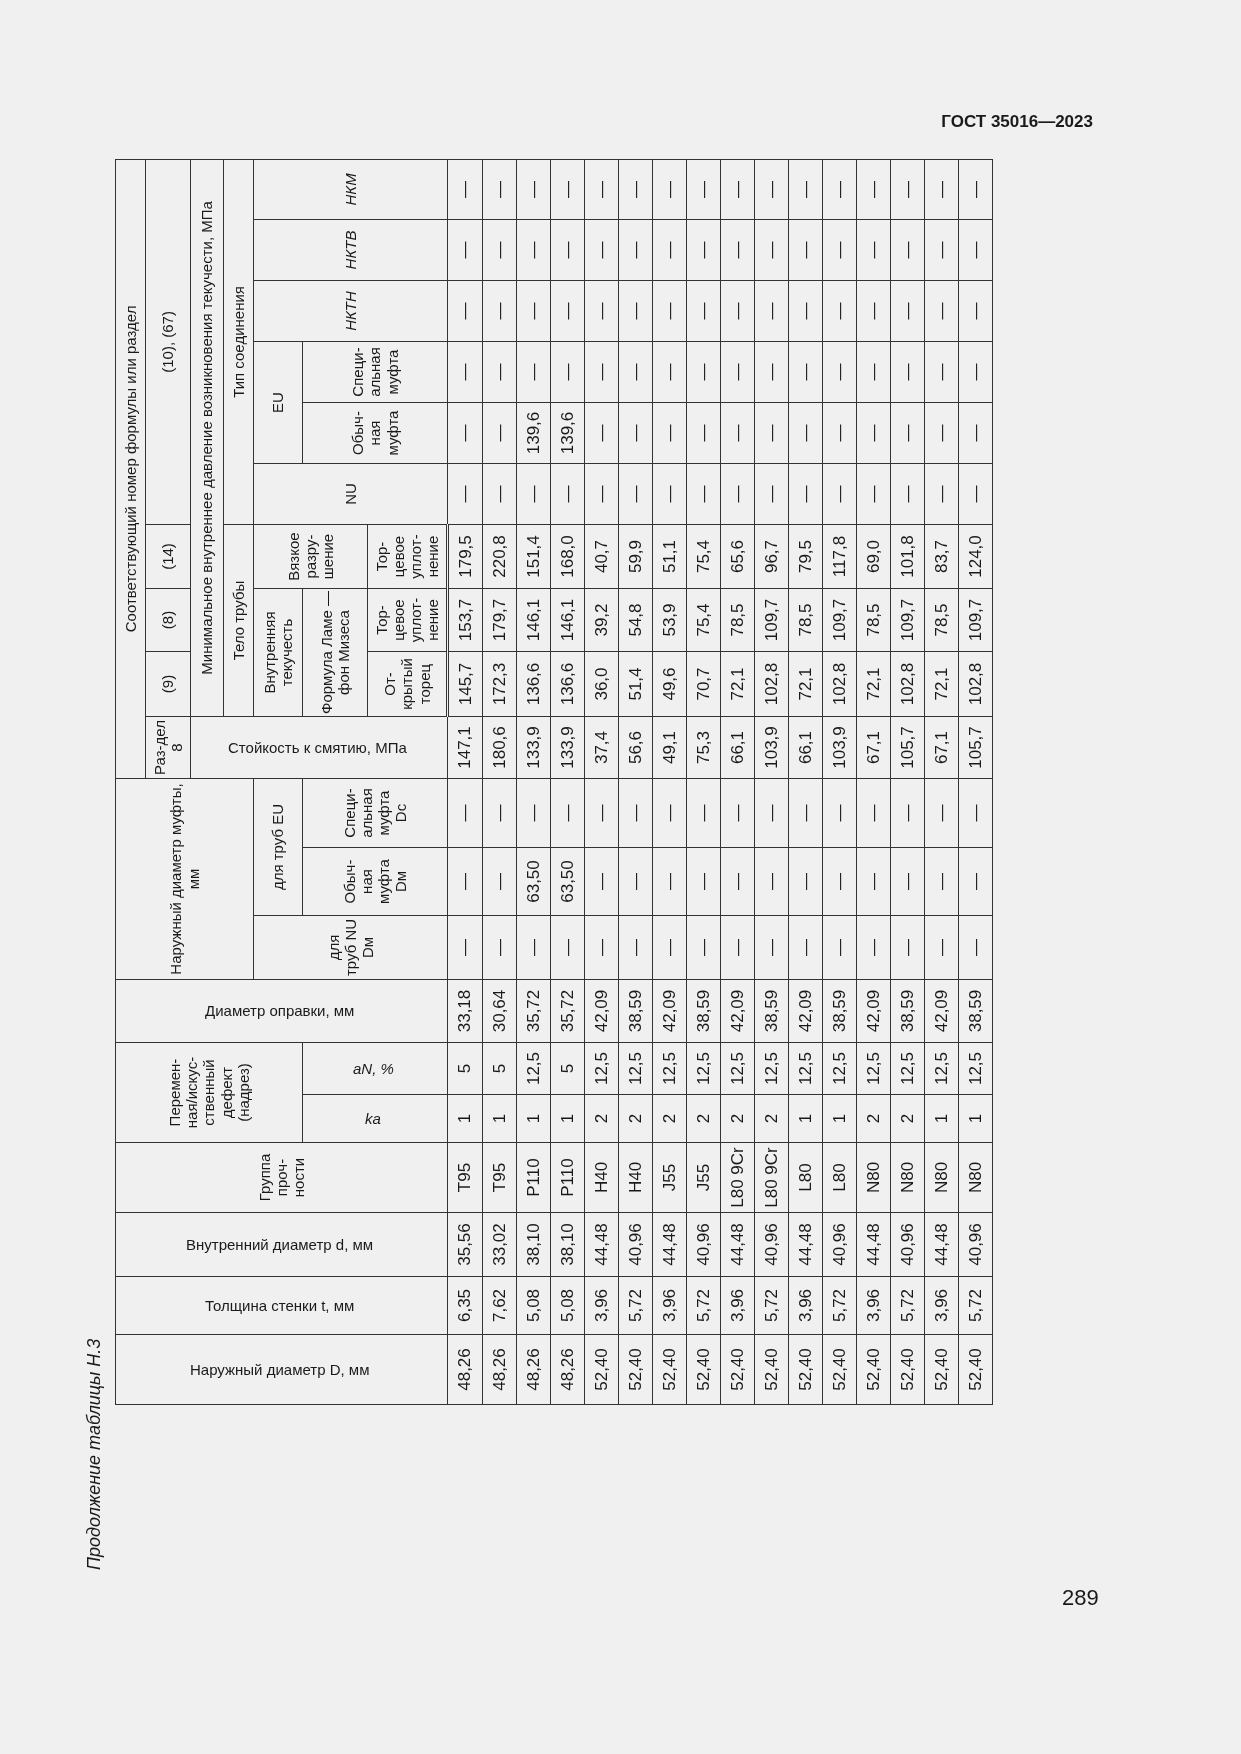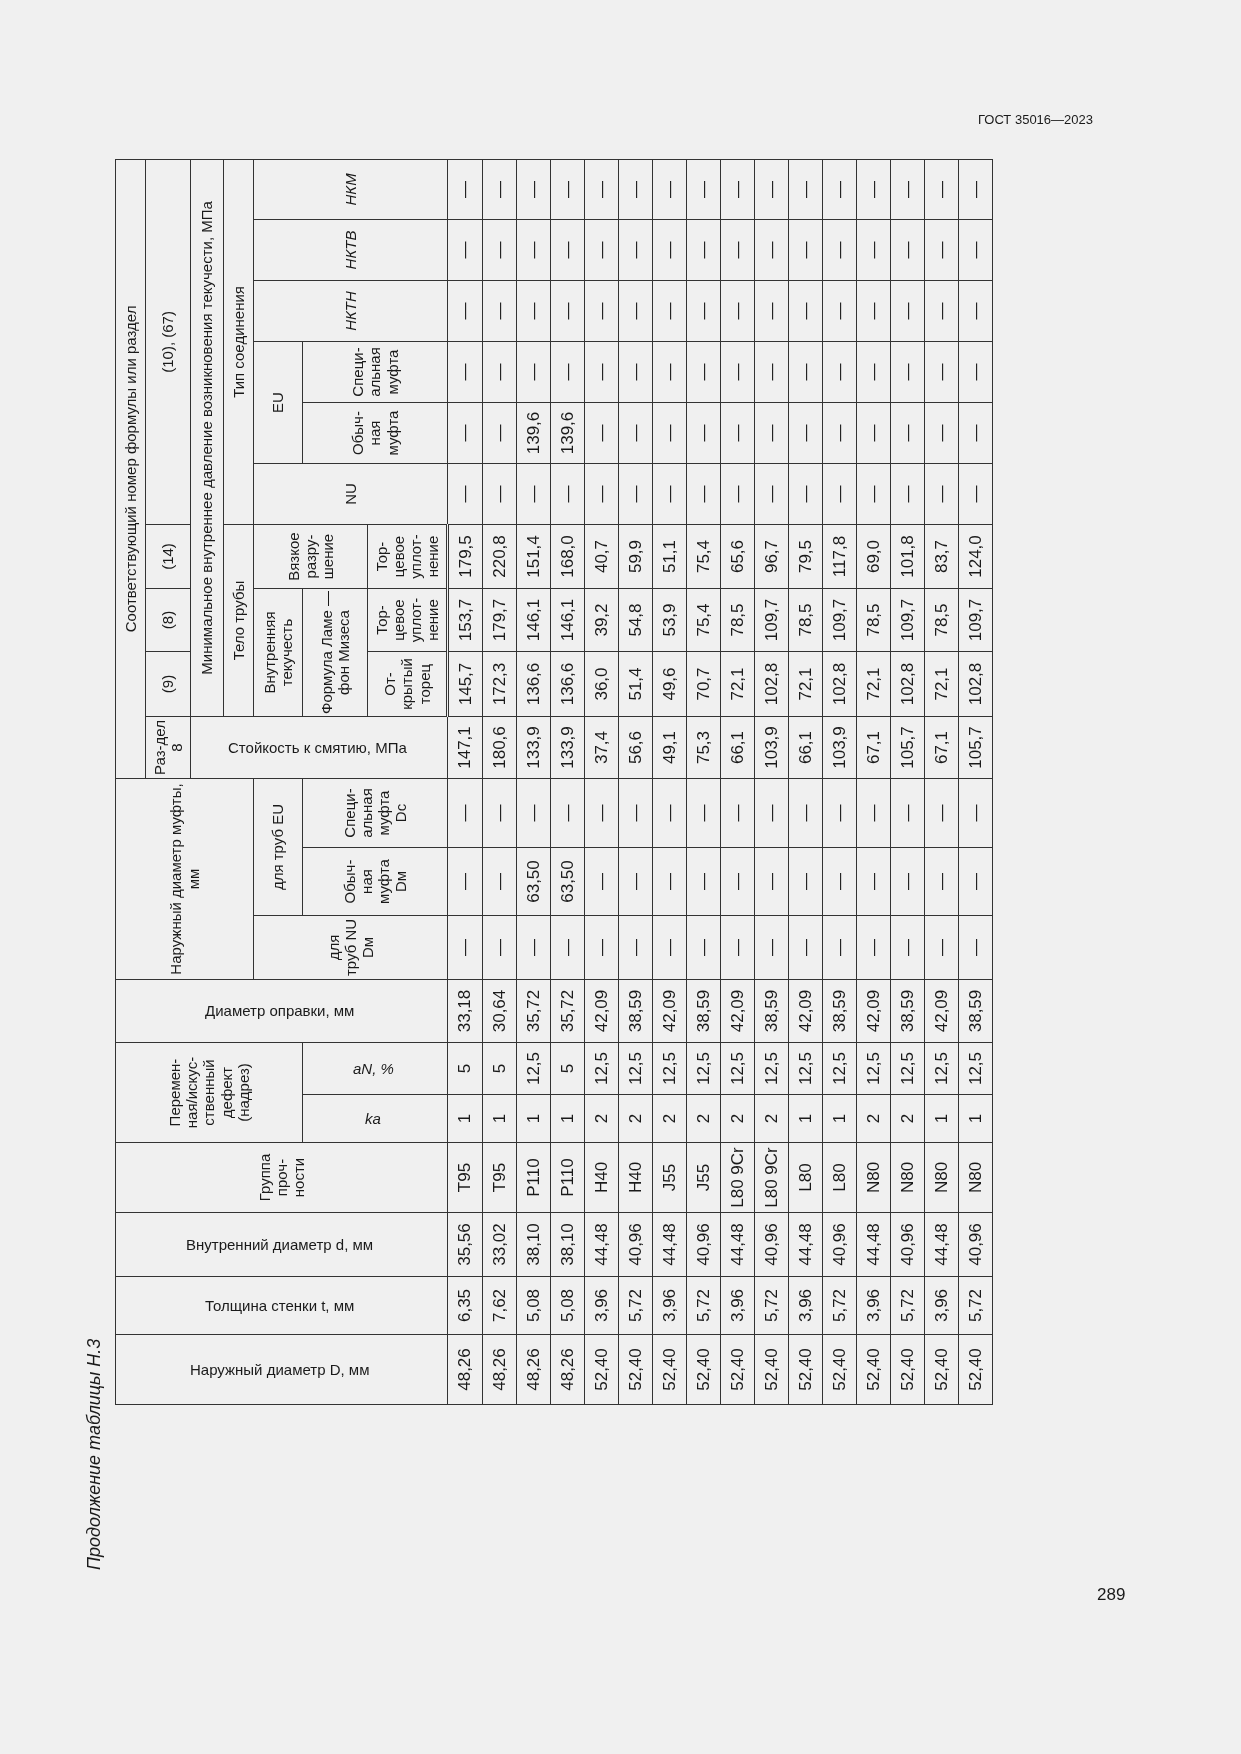--- a/index.html
+++ b/index.html
@@ -1,19 +1,19 @@
 <!DOCTYPE html>
 <html><head>
 <meta charset="utf-8">
 <style>
   html, body { margin:0; padding:0; }
   body { width:1241px; height:1754px; background:#f0f0f0; position:relative; overflow:hidden;
          font-family:"Liberation Sans", sans-serif; color:#1a1a1a; }
-  .std { position:absolute; right:148px; top:112px; font-size:13px; font-weight:normal; }
-  .pageno { position:absolute; left:1097px; top:1585px; font-size:17px; }
+  .std { position:absolute; right:148px; top:112px; font-size:17px; font-weight:bold; }
+  .pageno { position:absolute; left:1062px; top:1585px; font-size:22px; }
   .cont { position:absolute; left:84px; top:1570px; font-size:18px; font-style:italic;
           transform-origin:0 0; transform:rotate(-90deg); white-space:nowrap; }
   .wrap { position:absolute; left:115px; top:1405px; width:1245px; height:870px;
           transform-origin:0 0; transform:rotate(-90deg); }
   table { border-collapse:collapse; table-layout:fixed; width:1245px; height:870px; font-size:16px; }
   td, th { border:1px solid #333; text-align:center; vertical-align:middle; padding:0 2px;
            font-weight:normal; line-height:1.15; overflow:hidden; }
   thead tr:last-child th { border-bottom:3px double #333; }
   .flip { writing-mode:vertical-rl; transform:rotate(0deg); margin:auto; display:inline-block; }
   .it { font-style:italic; }

